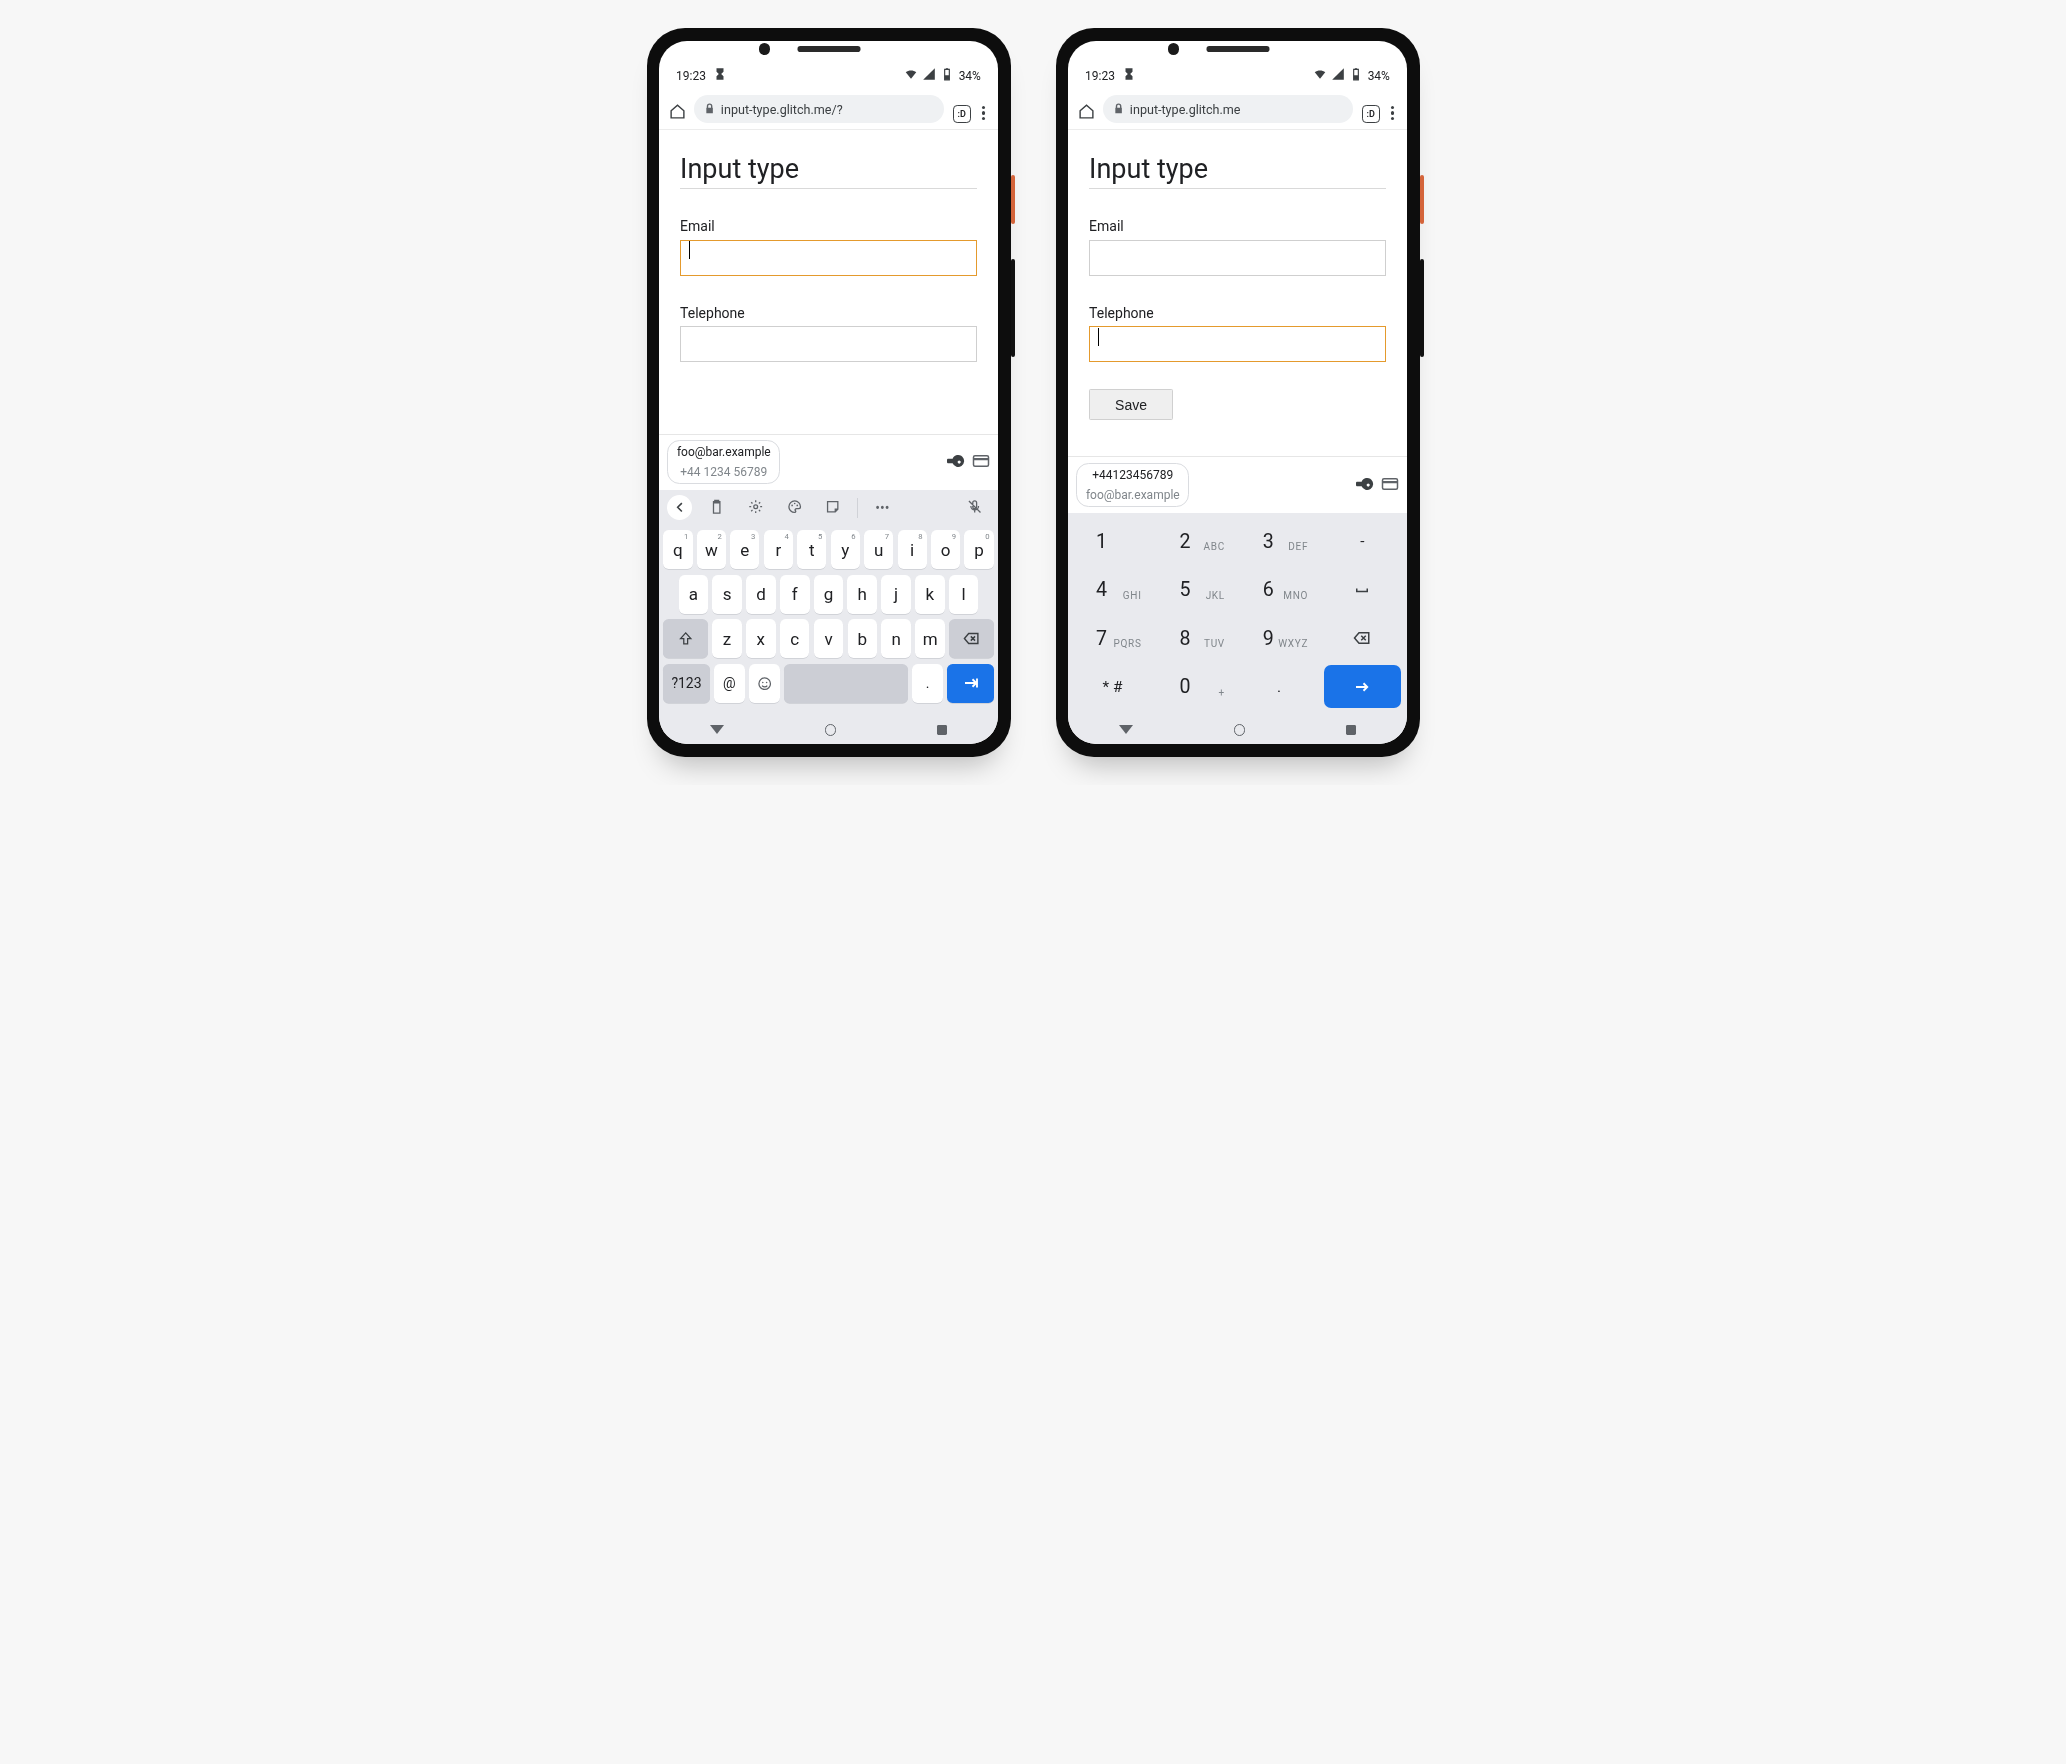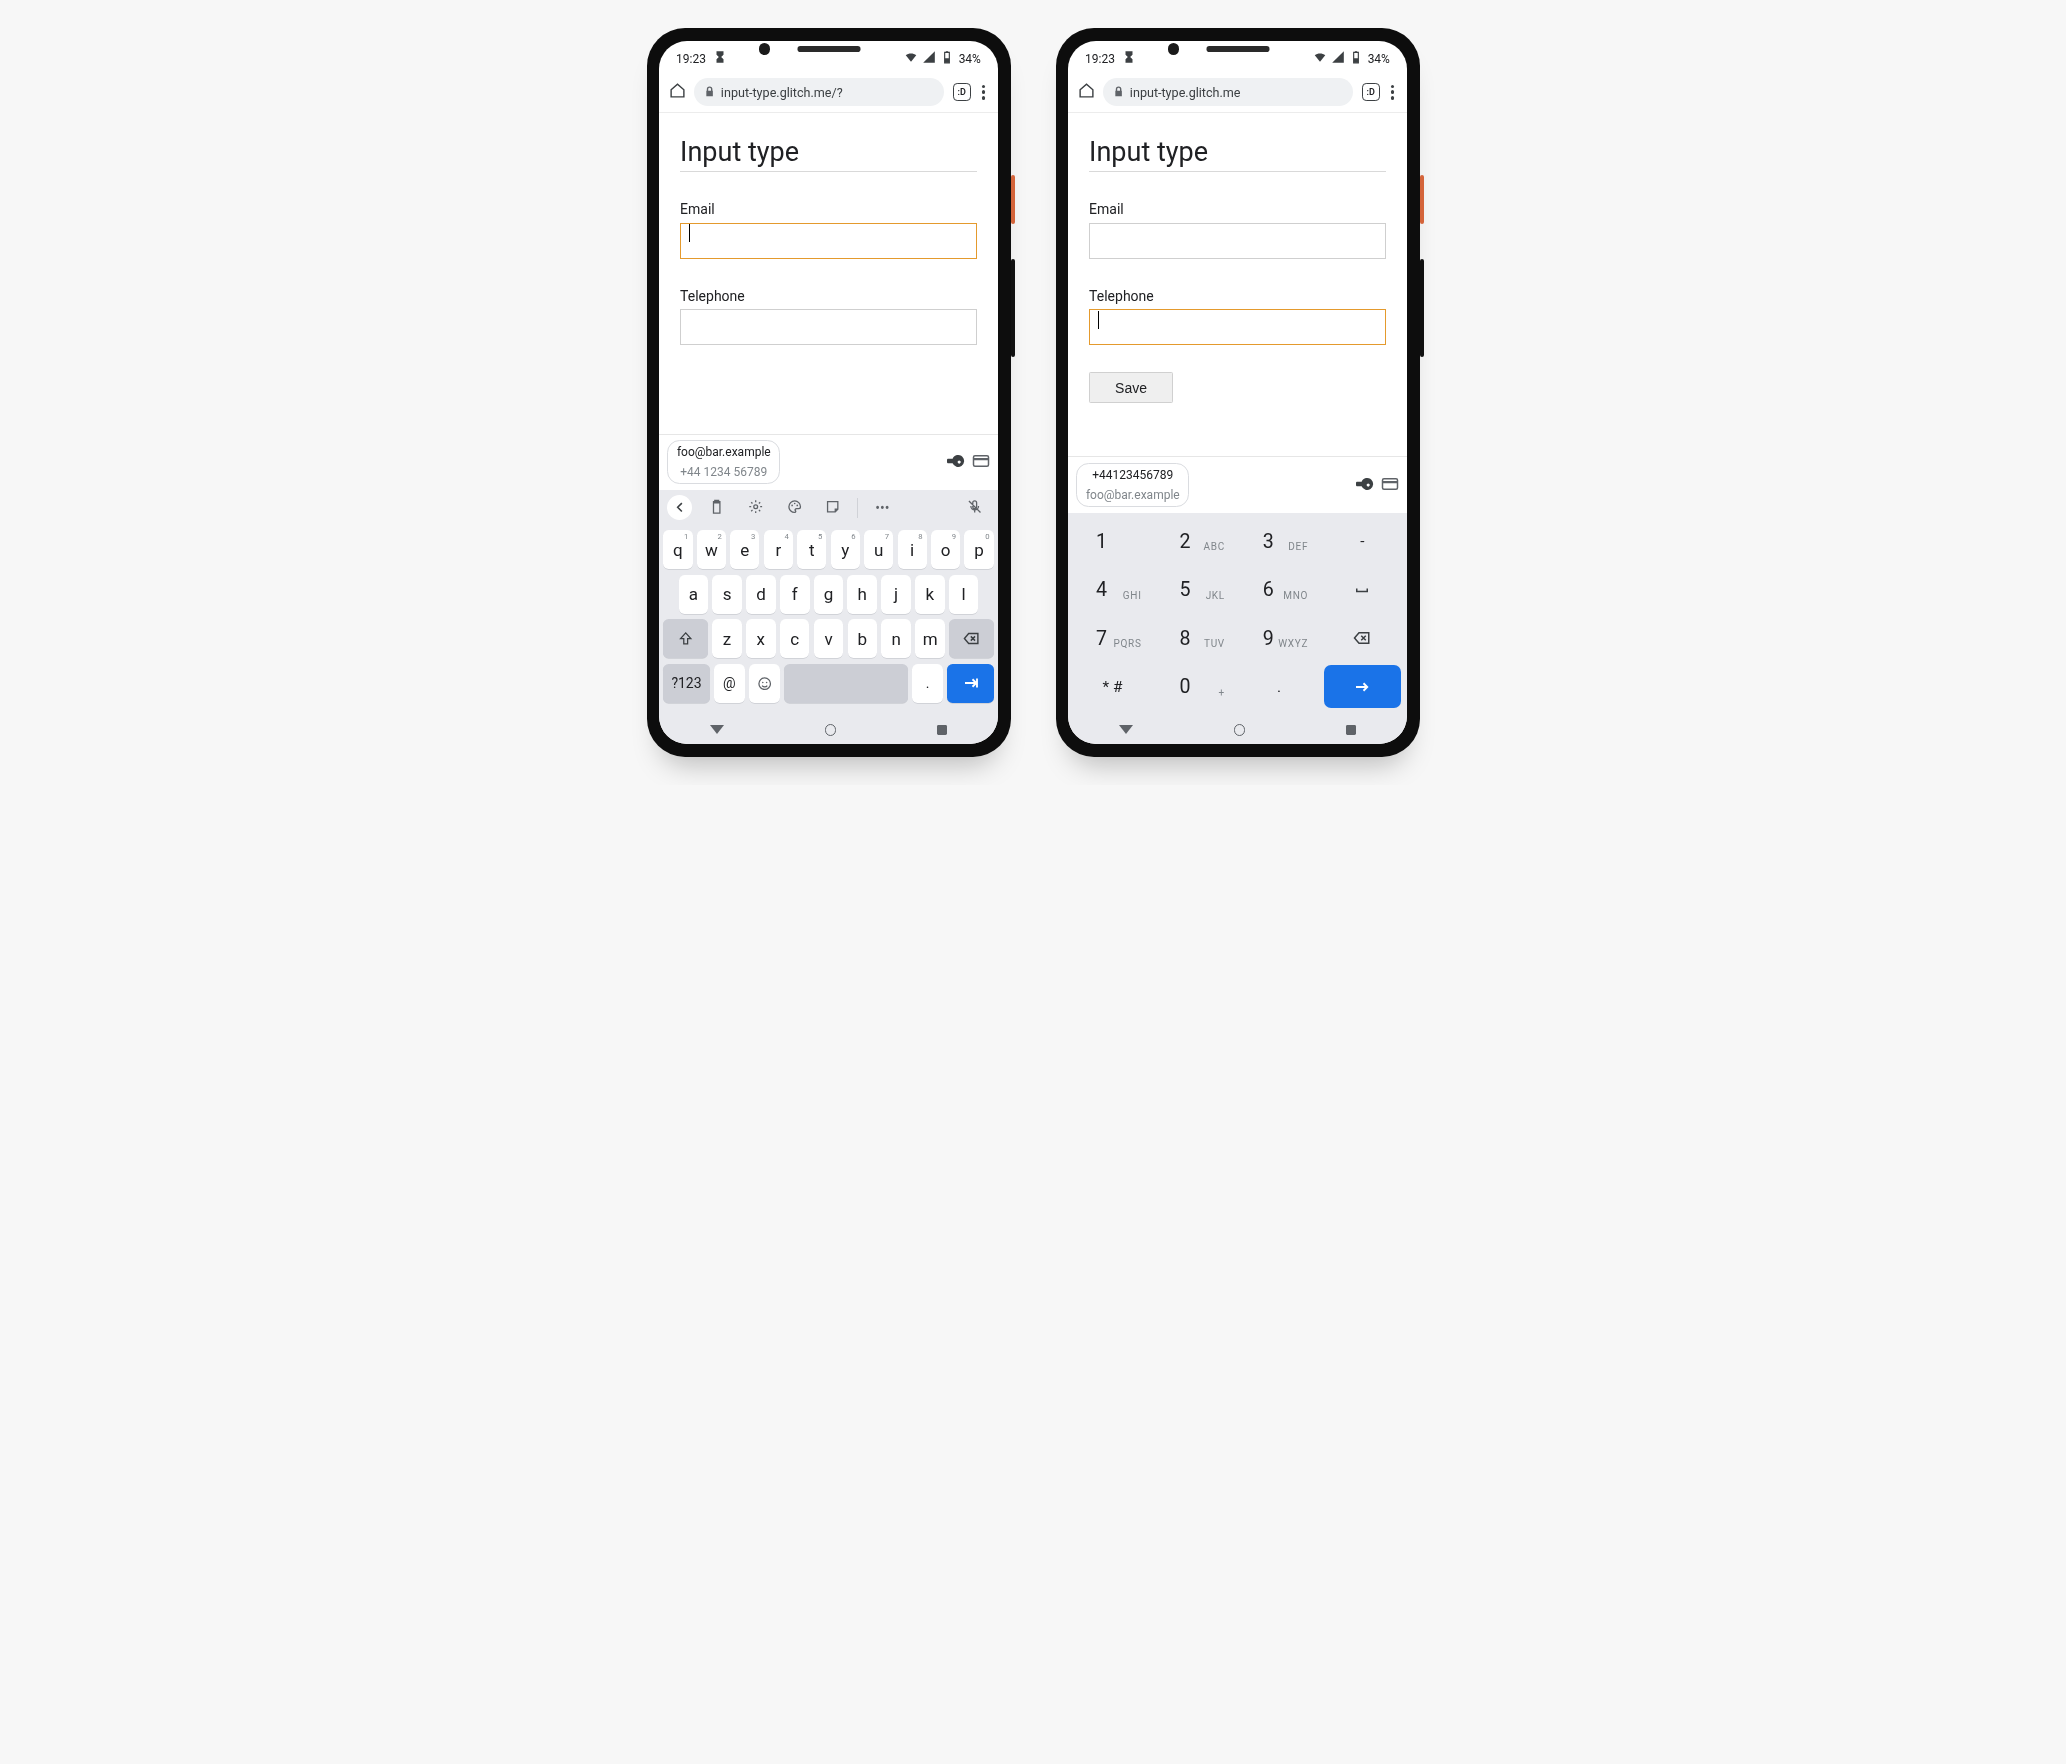--- a/index.html
+++ b/index.html
@@ -75,29 +75,29 @@
   }
 
   
   .status {
     height: 28px;
     display: flex;
     align-items: center;
     justify-content: space-between;
     padding: 0 17px;
     font-size: 12px;
-    margin-top: 4px;
+    margin-top: 21px;
   }
   .status-left { display: flex; align-items: center; gap: 7px; }
   .status-right { display: flex; align-items: center; gap: 4.2px; }
 
   
   .addr {
     display: flex;
-    align-items: center;
+    align-items: flex-end;
     gap: 8.4px;
     padding: 5.6px 9.8px;
     border-bottom: 0.7px solid #ececec;
   }
   .addr .omnibox {
     flex: 1;
     background: var(--chip-bg);
     border-radius: 15.4px;
     height: 28px;
     display: flex;

